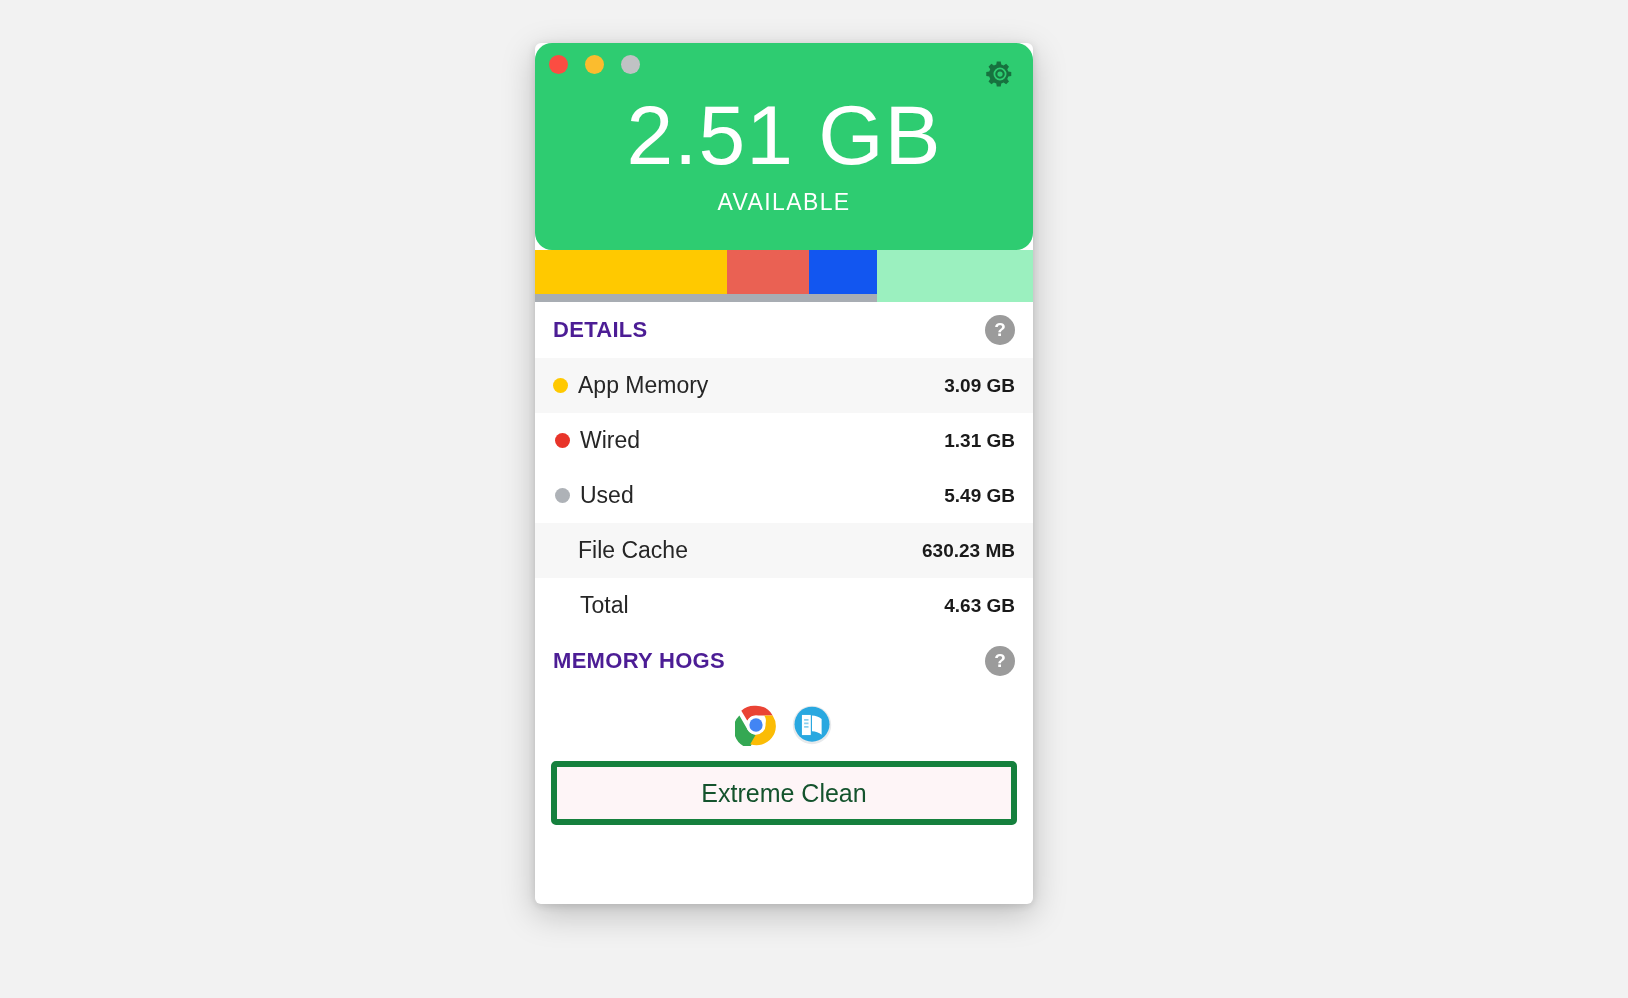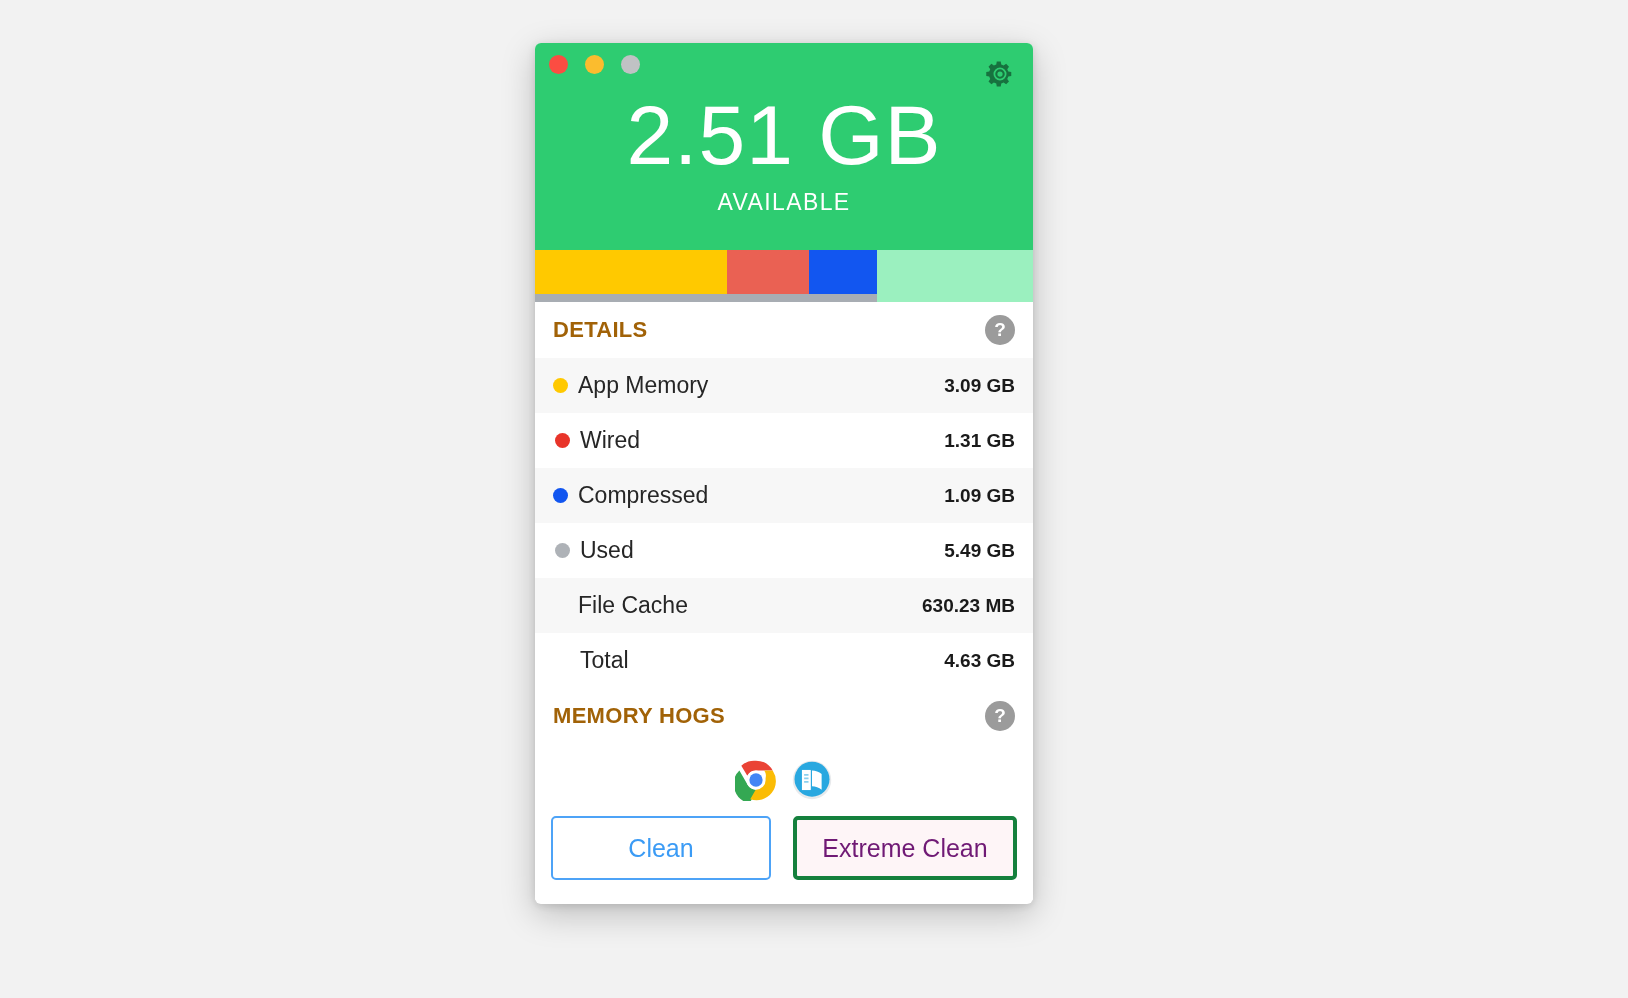--- a/index.html
+++ b/index.html
@@ -29,20 +29,21 @@
     display: flex;
     flex-direction: column;
   }
 
   
   .header {
     background: #2ecc71;
     height: 207px;
     position: relative;
     flex: 0 0 auto;
+    border-radius: 17px;
   }
   .traffic-lights {
     position: absolute;
     left: 14px;
     top: 12px;
     display: flex;
     gap: 17px;
   }
   .light {
     width: 19px;
@@ -116,21 +117,21 @@
     display: flex;
     align-items: center;
     justify-content: space-between;
     padding: 0 18px;
     height: 56px;
     background: #ffffff;
   }
   .section-title {
     font-size: 22px;
     font-weight: bold;
-    color: #a16207;
+    color: #4c1d95;
     letter-spacing: 0.3px;
   }
   .help-icon {
     width: 30px;
     height: 30px;
     border-radius: 50%;
     background: #9b9b9b;
     color: #ffffff;
     font-size: 19px;
     font-weight: bold;
@@ -204,22 +205,22 @@
     font-size: 25px;
     cursor: pointer;
     box-sizing: border-box;
     background: #ffffff;
   }
   .btn.clean {
     border: 2px solid #4da3f7;
     color: #3b9bf5;
   }
   .btn.extreme {
-    border: 4px solid #15803d;
-    color: #701a75;
+    border: 6px solid #15803d;
+    color: #14532d;
     background: #fef5f7;
   }
 </style>
 </head>
 <body>
 
 <div id="app-window">
 
   <div class="header">
 
@@ -260,25 +261,20 @@
   <div id="details-rows">
       <div class="row alt">
         <div class="dot" style="background: rgb(255, 201, 0);"></div>
         <div class="row-label">App Memory</div>
         <div class="row-value">3.09 GB</div>
       </div>
       <div class="row plain">
         <div class="dot" style="background: rgb(232, 52, 42);"></div>
         <div class="row-label">Wired</div>
         <div class="row-value">1.31 GB</div>
-      </div>
-      <div class="row alt">
-        <div class="dot" style="background: rgb(18, 86, 240);"></div>
-        <div class="row-label">Compressed</div>
-        <div class="row-value">1.09 GB</div>
       </div>
       <div class="row plain">
         <div class="dot" style="background: rgb(174, 178, 183);"></div>
         <div class="row-label">Used</div>
         <div class="row-value">5.49 GB</div>
       </div>
       <div class="row alt">
         <div class="dot spacer"></div>
         <div class="row-label">File Cache</div>
         <div class="row-value">630.23 MB</div>
@@ -313,17 +309,16 @@
         <path fill="#ffffff" d="M13 13h9.3v22H13z"></path>
         <path fill="#0a6ea8" d="M13 13h9.3v22H13z" opacity="0.25"></path>
         <path fill="#ffffff" d="M24 13c4 0 8 1.6 11 4v18c-3-2.4-7-4-11-4z"></path>
         <rect x="12.5" y="12.5" width="10" height="23" fill="#ffffff"></rect>
         <path fill="#29a8e0" d="M15 17h5v2h-5zm0 4h5v2h-5zm0 4h5v2h-5z" opacity="0.55"></path>
       </svg>
     </div>
   </div>
 
   <div class="button-bar">
-    <div class="btn clean">Clean</div>
     <div class="btn extreme">Extreme Clean</div>
   </div>
 
 </div>
 
 </body></html>

